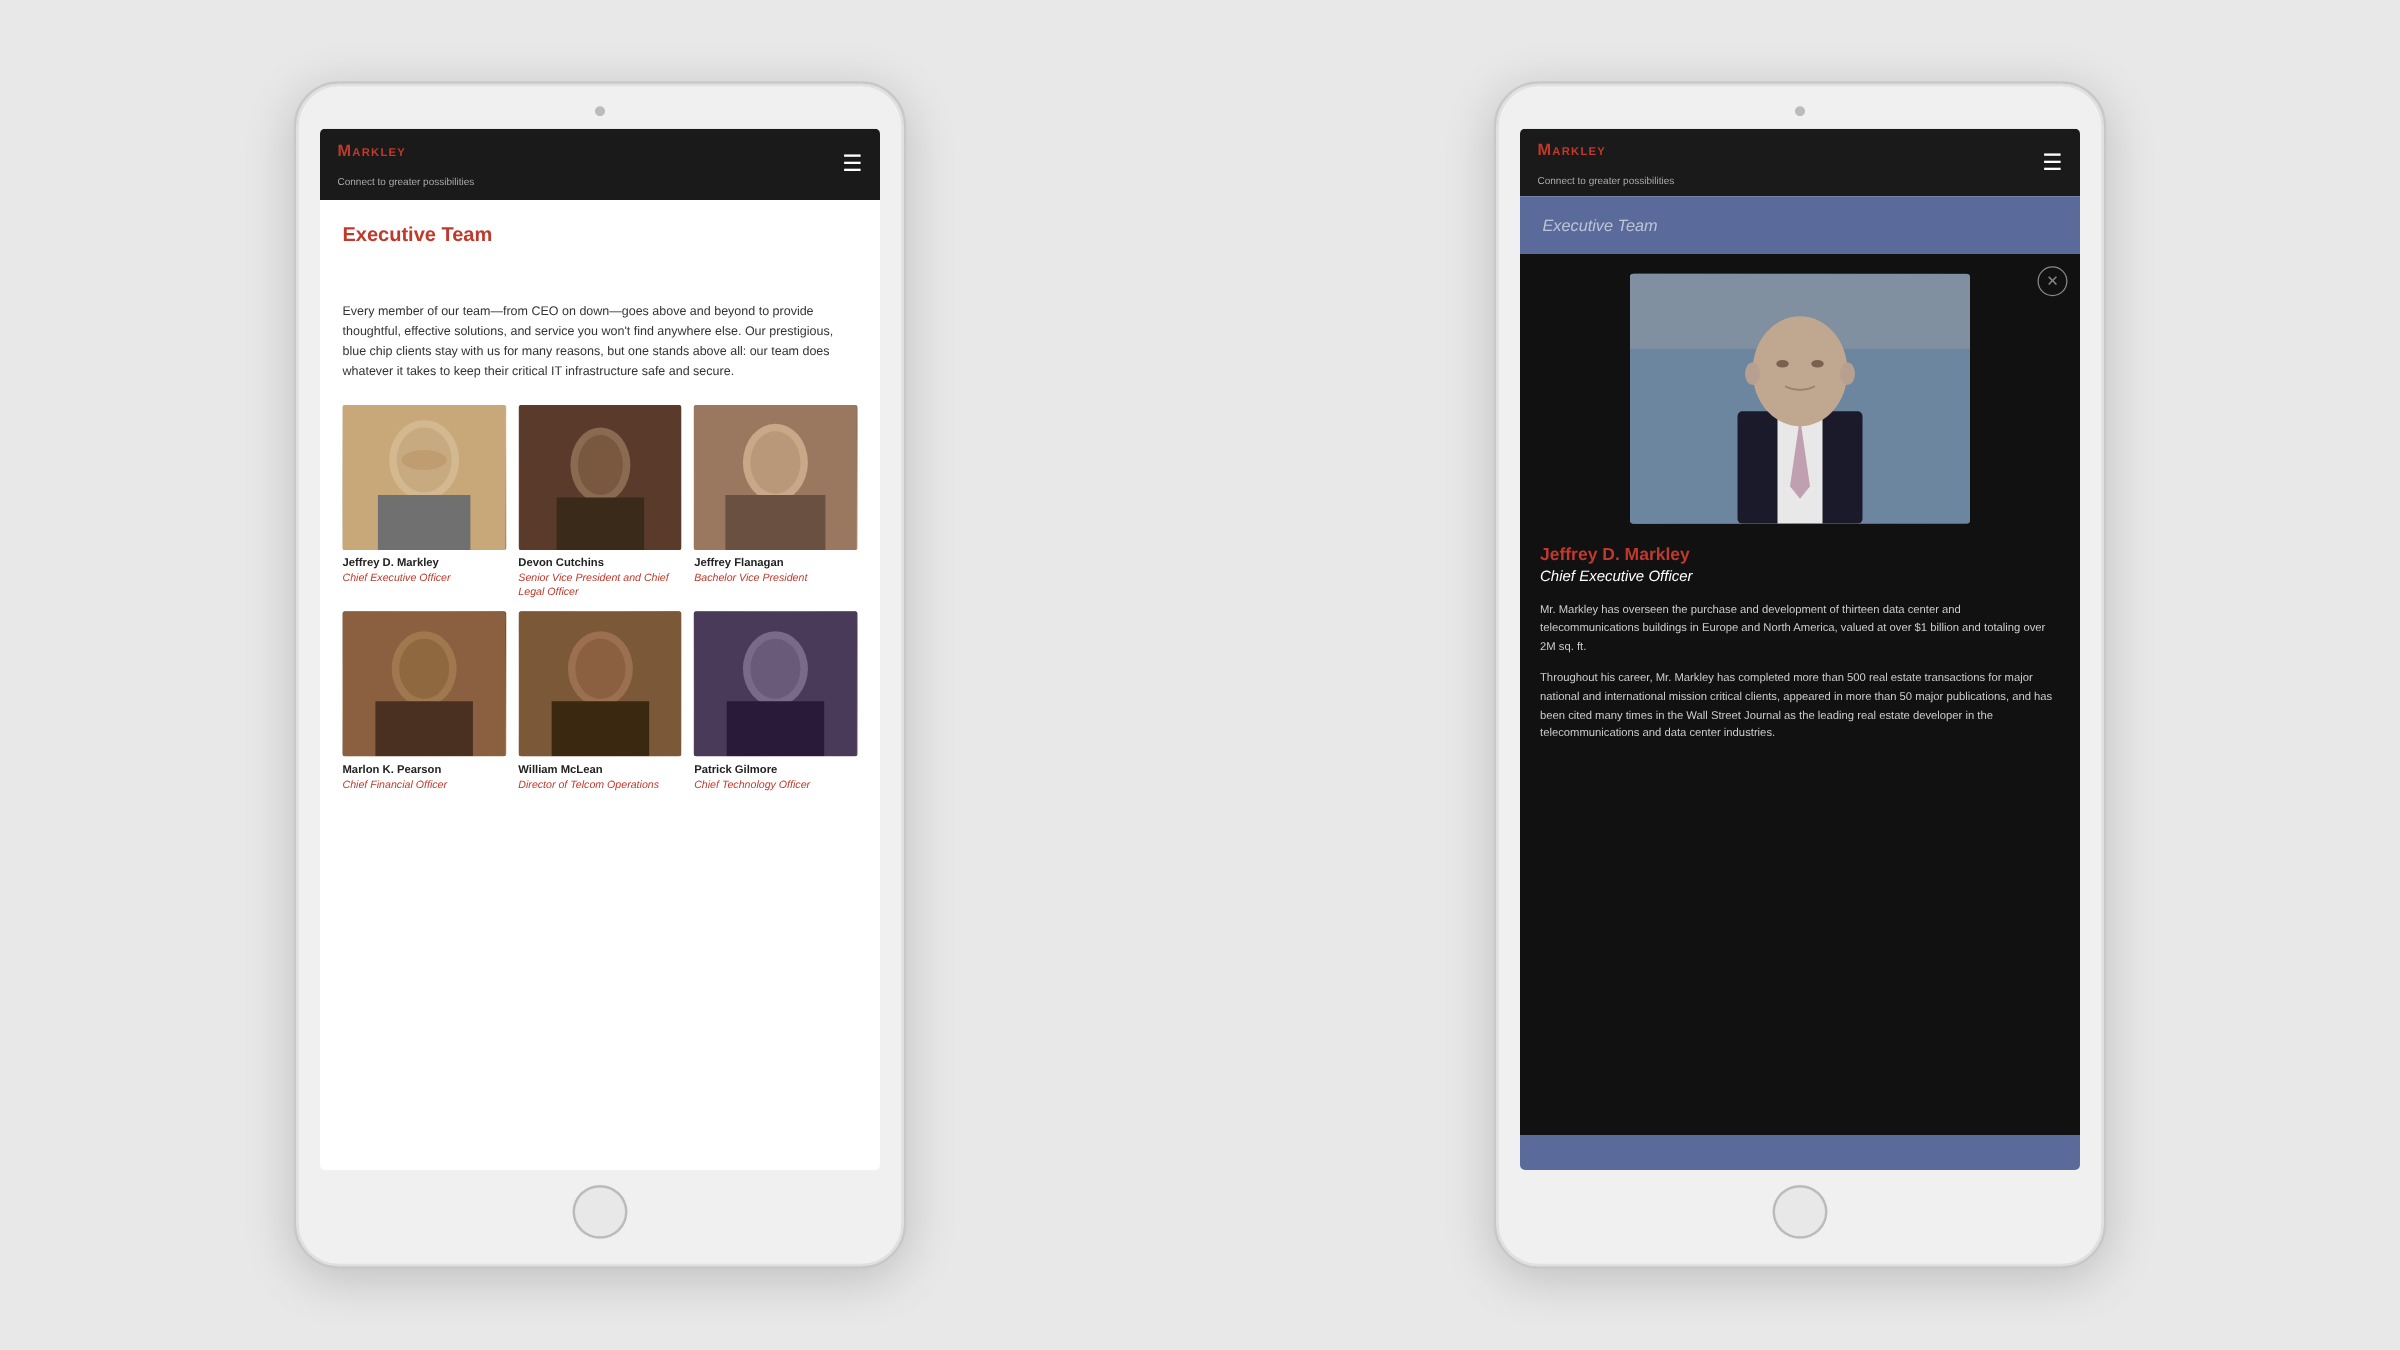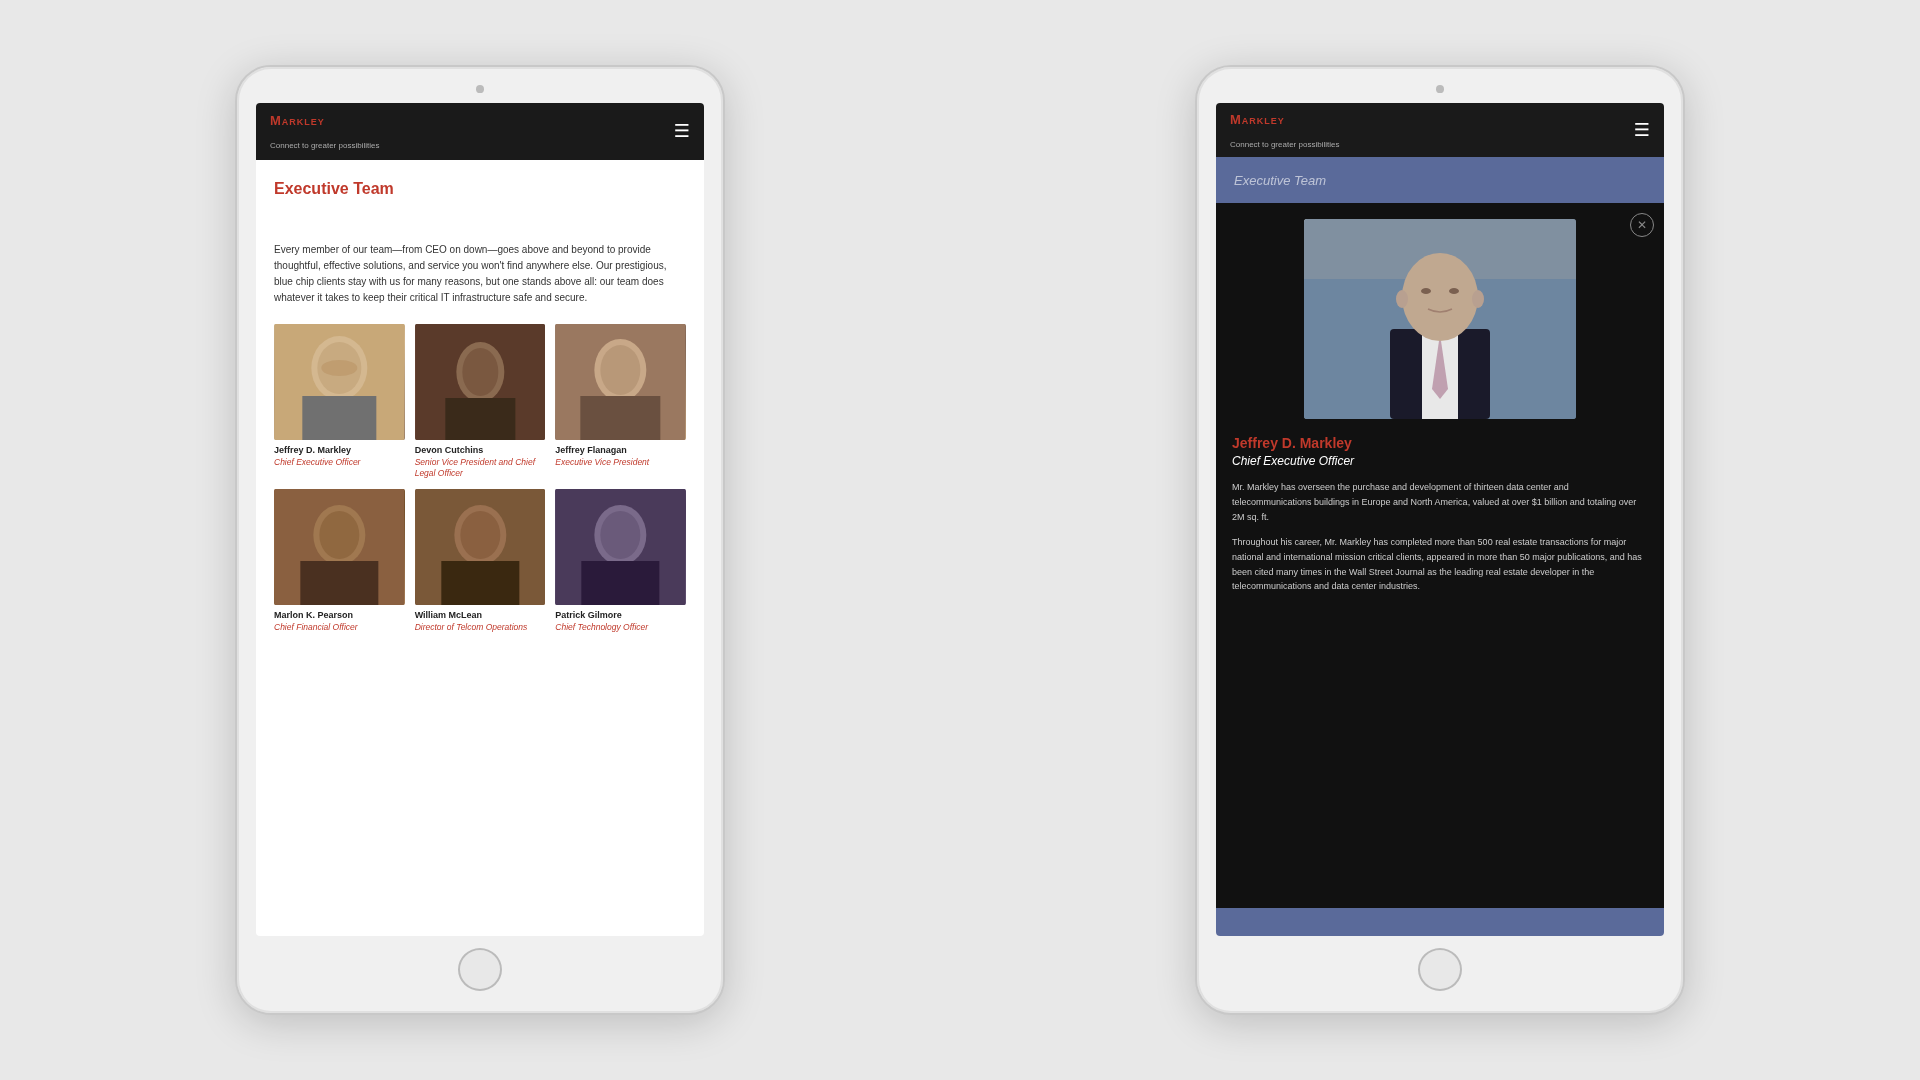--- a/index.html
+++ b/index.html
@@ -291,21 +291,21 @@
         <div class="team-member">
           <div class="portrait-placeholder p3">
             <svg width="100%" height="100%" viewBox="0 0 130 116">
               <rect width="130" height="116" fill="#9a7860"></rect>
               <ellipse cx="65" cy="46" rx="26" ry="31" fill="#c8a888"></ellipse>
               <ellipse cx="65" cy="46" rx="20" ry="25" fill="#b89878"></ellipse>
               <rect x="25" y="72" width="80" height="44" fill="#6a5040"></rect>
             </svg>
           </div>
           <div class="member-name">Jeffrey Flanagan</div>
-          <div class="member-title">Executive Vice President</div>
+          <div class="member-title">Bachelor Vice President</div>
         </div>
 
         <div class="team-member">
           <div class="portrait-placeholder p4">
             <svg width="100%" height="100%" viewBox="0 0 130 116">
               <rect width="130" height="116" fill="#8a6040"></rect>
               <ellipse cx="65" cy="46" rx="26" ry="30" fill="#a07850"></ellipse>
               <ellipse cx="65" cy="46" rx="20" ry="24" fill="#906840"></ellipse>
               <rect x="26" y="72" width="78" height="44" fill="#4a3020"></rect>
             </svg>

